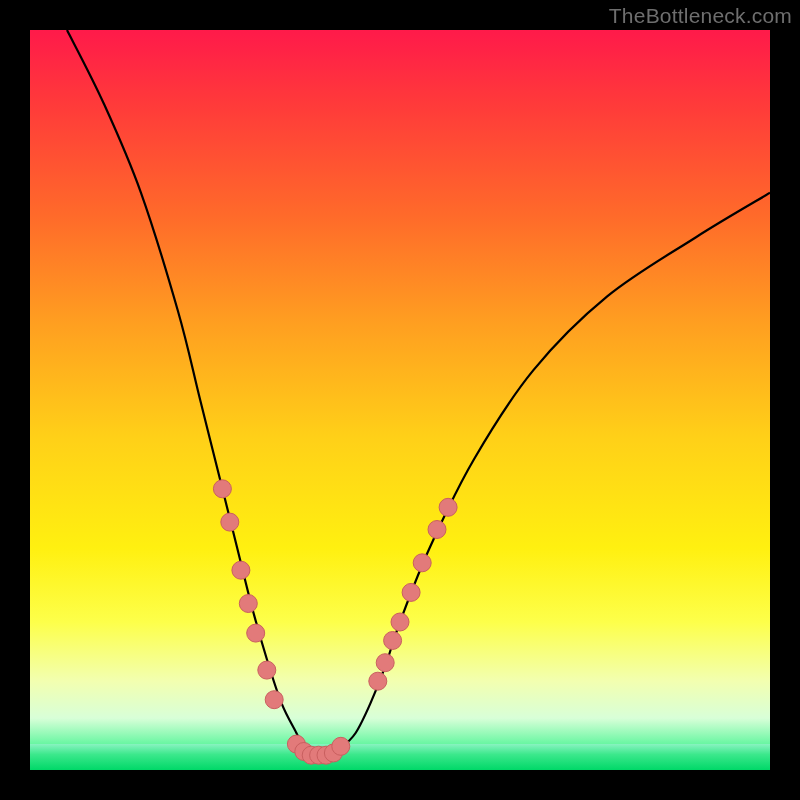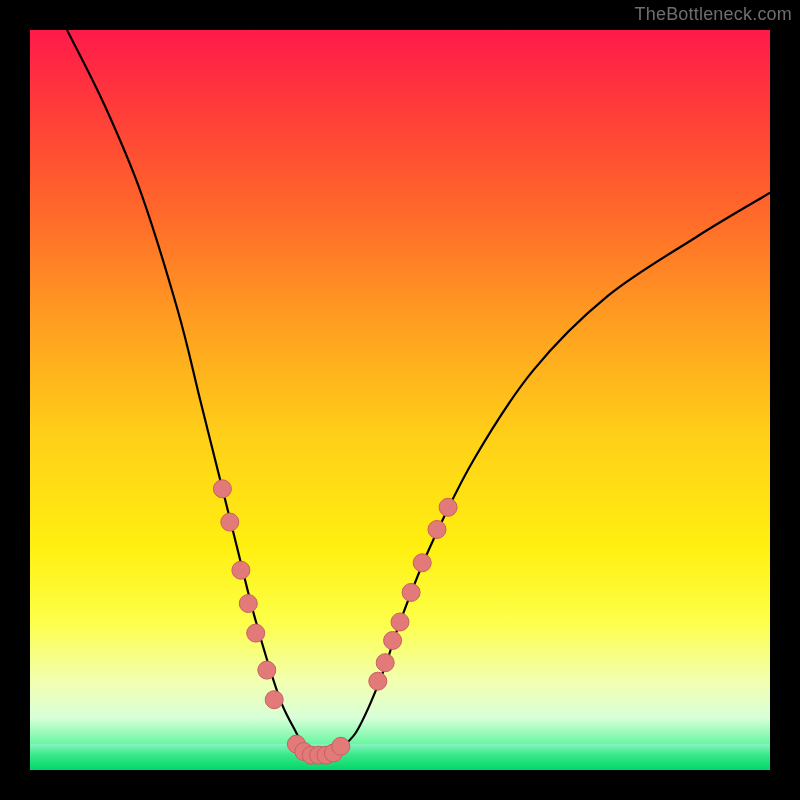--- a/index.html
+++ b/index.html
@@ -56,21 +56,21 @@
     left: 0;
     top: 0;
     width: 740px;
     height: 740px;
   }
   .watermark {
     position: absolute;
     top: 4px;
     right: 8px;
     color: #6e6e6e;
-    font-size: 18px;
+    font-size: 21px;
     font-weight: 500;
     letter-spacing: 0.2px;
     user-select: none;
   }
 </style>
 </head>
 <body>
 
 <div class="frame">
   <div class="plot">

